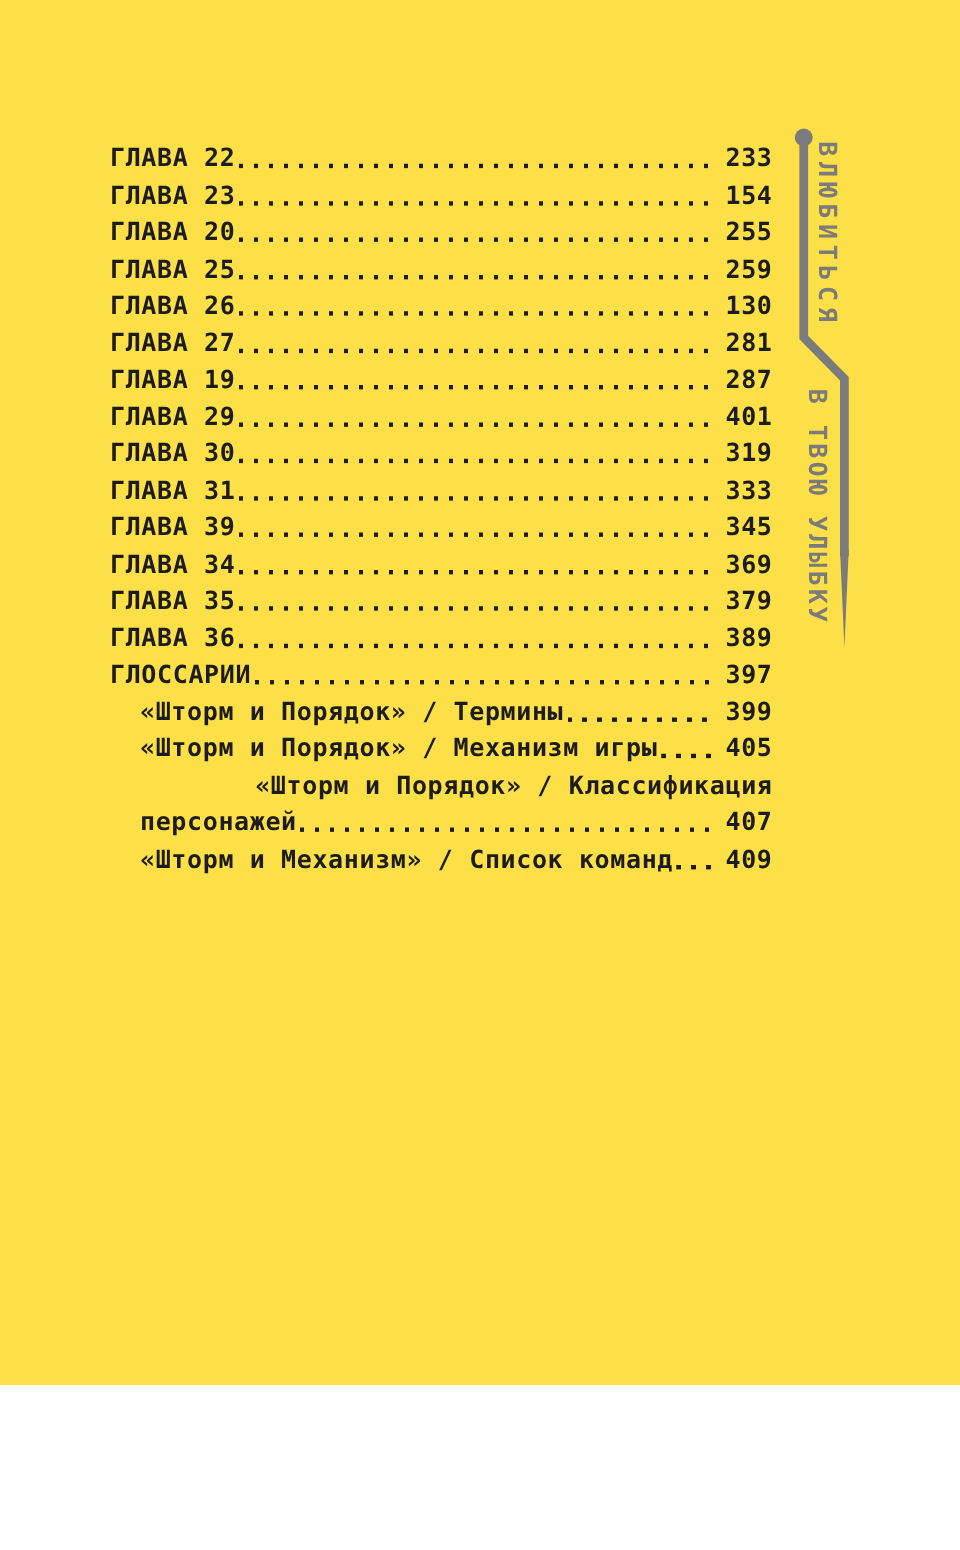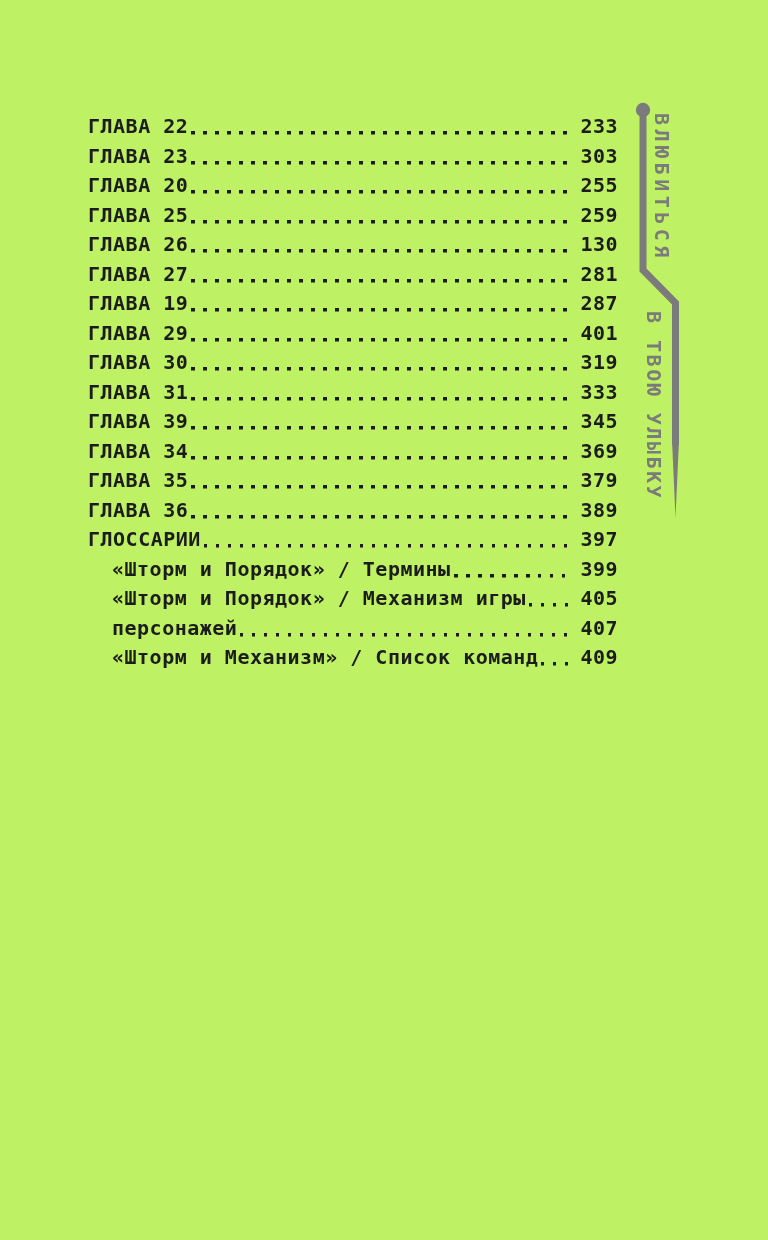--- a/index.html
+++ b/index.html
@@ -3,22 +3,22 @@
 <meta charset="utf-8">
 <style>
   html, body {
     margin: 0;
     padding: 0;
     background: #ffffff;
   }
   .page {
     position: relative;
     width: 768px;
-    height: 1240px;
-    background: #bef264;
+    height: 1108px;
+    background: #fde047;
     overflow: hidden;
     font-family: "DejaVu Sans Mono", monospace;
   }
 
   
   .toc {
     position: absolute;
     left: 88px;
     top: 112px;
     width: 530px;
@@ -85,36 +85,37 @@
     letter-spacing: 2.5px;
   }
 </style>
 </head>
 <body>
 
 <div class="page">
 
   <div class="toc" id="toc">
       <div class="toc-row"><span class="toc-label">ГЛАВА 22</span><span class="leader"></span><span class="toc-page">233</span></div>
-      <div class="toc-row"><span class="toc-label">ГЛАВА 23</span><span class="leader"></span><span class="toc-page">303</span></div>
+      <div class="toc-row"><span class="toc-label">ГЛАВА 23</span><span class="leader"></span><span class="toc-page">154</span></div>
       <div class="toc-row"><span class="toc-label">ГЛАВА 20</span><span class="leader"></span><span class="toc-page">255</span></div>
       <div class="toc-row"><span class="toc-label">ГЛАВА 25</span><span class="leader"></span><span class="toc-page">259</span></div>
       <div class="toc-row"><span class="toc-label">ГЛАВА 26</span><span class="leader"></span><span class="toc-page">130</span></div>
       <div class="toc-row"><span class="toc-label">ГЛАВА 27</span><span class="leader"></span><span class="toc-page">281</span></div>
       <div class="toc-row"><span class="toc-label">ГЛАВА 19</span><span class="leader"></span><span class="toc-page">287</span></div>
       <div class="toc-row"><span class="toc-label">ГЛАВА 29</span><span class="leader"></span><span class="toc-page">401</span></div>
       <div class="toc-row"><span class="toc-label">ГЛАВА 30</span><span class="leader"></span><span class="toc-page">319</span></div>
       <div class="toc-row"><span class="toc-label">ГЛАВА 31</span><span class="leader"></span><span class="toc-page">333</span></div>
       <div class="toc-row"><span class="toc-label">ГЛАВА 39</span><span class="leader"></span><span class="toc-page">345</span></div>
       <div class="toc-row"><span class="toc-label">ГЛАВА 34</span><span class="leader"></span><span class="toc-page">369</span></div>
       <div class="toc-row"><span class="toc-label">ГЛАВА 35</span><span class="leader"></span><span class="toc-page">379</span></div>
       <div class="toc-row"><span class="toc-label">ГЛАВА 36</span><span class="leader"></span><span class="toc-page">389</span></div>
       <div class="toc-row"><span class="toc-label">ГЛОССАРИИ</span><span class="leader"></span><span class="toc-page">397</span></div>
       <div class="toc-row indent"><span class="toc-label">«Шторм и Порядок» / Термины</span><span class="leader"></span><span class="toc-page">399</span></div>
       <div class="toc-row indent"><span class="toc-label">«Шторм и Порядок» / Механизм игры</span><span class="leader"></span><span class="toc-page">405</span></div>
+      <div class="toc-row indent"><span class="toc-label">«Шторм и Порядок» / Классификация</span></div>
       <div class="toc-row indent"><span class="toc-label">персонажей</span><span class="leader"></span><span class="toc-page">407</span></div>
       <div class="toc-row indent"><span class="toc-label">«Шторм и Механизм» / Список команд</span><span class="leader"></span><span class="toc-page">409</span></div>
     </div>
 
   <svg class="ornament-svg" viewBox="0 0 60 440" xmlns="http://www.w3.org/2000/svg">
     <circle cx="13" cy="20" r="7.2" fill="#7b7b7b"></circle>
     <path d="M13 20 L13 180 L45.5 213 L45.5 355" fill="none" stroke="#7b7b7b" stroke-width="7" stroke-linejoin="miter"></path>
     <polygon points="42,350 49,350 45.5,428" fill="#7b7b7b"></polygon>
   </svg>
 

